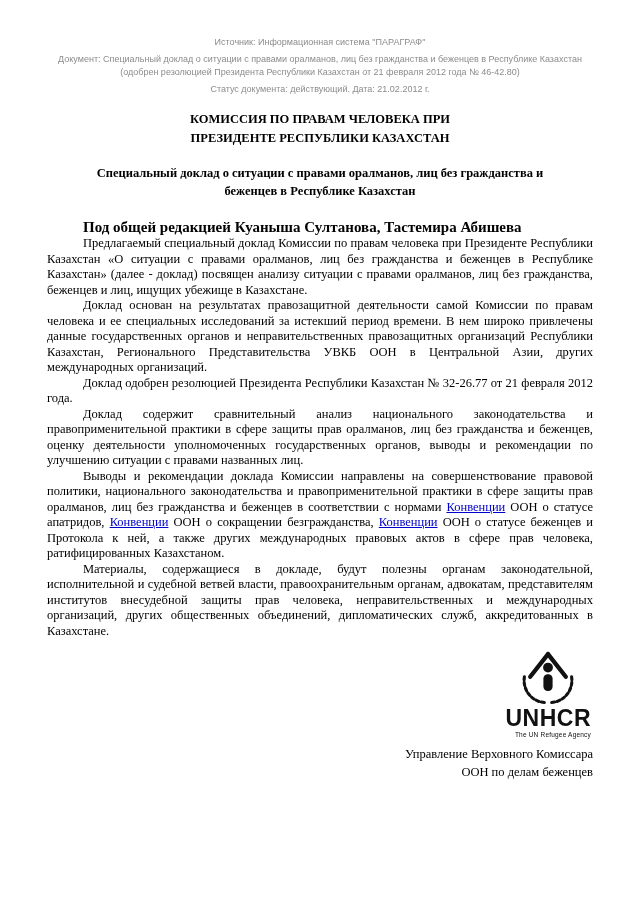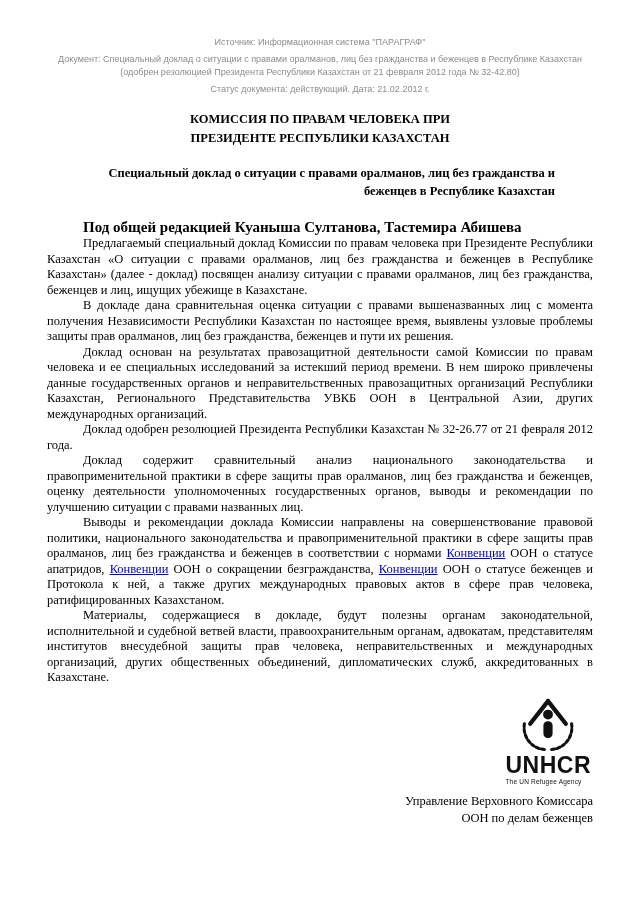--- a/index.html
+++ b/index.html
@@ -30,21 +30,21 @@
     margin: 14px 0 0 0;
     text-align: center;
     font-size: 12.5px;
     font-weight: bold;
     line-height: 1.5;
   }
   .title span { display: block; }
   .subtitle {
     margin: 16px auto 0 auto;
     max-width: 470px;
-    text-align: right;
+    text-align: center;
     font-size: 12.5px;
     font-weight: bold;
     line-height: 1.5;
   }
   .editors {
     margin: 18px 0 0 0;
     font-size: 15px;
     font-weight: bold;
     text-indent: 36px;
   }
@@ -63,21 +63,21 @@
     cursor: pointer;
   }
   
   .footer {
     margin-top: 12px;
     display: flex;
     flex-direction: column;
     align-items: flex-end;
   }
   .logo {
-    text-align: left;
+    text-align: right;
     margin-right: 2px;
     color: #111111;
   }
   .logo svg { display: block; margin: 0 auto; }
   .logo-word {
     font-family: "Liberation Sans", sans-serif;
     font-weight: bold;
     font-size: 23px;
     letter-spacing: 0.5px;
     line-height: 1;
@@ -96,36 +96,35 @@
     line-height: 1.4;
   }
 </style>
 </head>
 <body>
 
 <div class="page">
 
   <div class="meta">
     <div>Источник: Информационная система "ПАРАГРАФ"</div>
-    <div>Документ: Специальный доклад о ситуации с правами оралманов, лиц без гражданства и беженцев в Республике Казахстан (одобрен резолюцией Президента Республики Казахстан от 21 февраля 2012 года № 32-42.80)</div>
+    <div>Документ: Специальный доклад о ситуации с правами оралманов, лиц без гражданства и беженцев в Республике Казахстан (одобрен резолюцией Президента Республики Казахстан от 21 февраля 2012 года № 46-42.80)</div>
     <div>Статус документа: действующий. Дата: 21.02.2012 г.</div>
   </div>
 
   <h1 class="title">
     <span>КОМИССИЯ ПО ПРАВАМ ЧЕЛОВЕКА ПРИ</span>
     <span>ПРЕЗИДЕНТЕ РЕСПУБЛИКИ КАЗАХСТАН</span>
   </h1>
 
   <h2 class="subtitle">Специальный доклад о ситуации с правами оралманов, лиц без гражданства и беженцев в Республике Казахстан</h2>
 
   <p class="editors">Под общей редакцией Куаныша Султанова, Тастемира Абишева</p>
 
   <div class="doc-body">
     <p class="para">Предлагаемый специальный доклад Комиссии по правам человека при Президенте Республики Казахстан «О ситуации с правами оралманов, лиц без гражданства и беженцев в Республике Казахстан» (далее - доклад) посвящен анализу ситуации с правами оралманов, лиц без гражданства, беженцев и лиц, ищущих убежище в Казахстане.</p>
-    <p class="para">В докладе дана сравнительная оценка ситуации с правами вышеназванных лиц с момента получения Независимости Республики Казахстан по настоящее время, выявлены узловые проблемы защиты прав оралманов, лиц без гражданства, беженцев и пути их решения.</p>
     <p class="para">Доклад основан на результатах правозащитной деятельности самой Комиссии по правам человека и ее специальных исследований за истекший период времени. В нем широко привлечены данные государственных органов и неправительственных правозащитных организаций Республики Казахстан, Регионального Представительства УВКБ ООН в Центральной Азии, других международных организаций.</p>
     <p class="para">Доклад одобрен резолюцией Президента Республики Казахстан № 32-26.77 от 21 февраля 2012 года.</p>
     <p class="para">Доклад содержит сравнительный анализ национального законодательства и правоприменительной практики в сфере защиты прав оралманов, лиц без гражданства и беженцев, оценку деятельности уполномоченных государственных органов, выводы и рекомендации по улучшению ситуации с правами названных лиц.</p>
     <p class="para"><span>Выводы и рекомендации доклада Комиссии направлены на совершенствование правовой политики, национального законодательства и правоприменительной практики в сфере защиты прав оралманов, лиц без гражданства и беженцев в соответствии с нормами </span><a>Конвенции</a><span> ООН о статусе апатридов, </span><a>Конвенции</a><span> ООН о сокращении безгражданства, </span><a>Конвенции</a><span> ООН о статусе беженцев и Протокола к ней, а также других международных правовых актов в сфере прав человека, ратифицированных Казахстаном.</span></p>
     <p class="para">Материалы, содержащиеся в докладе, будут полезны органам законодательной, исполнительной и судебной ветвей власти, правоохранительным органам, адвокатам, представителям институтов внесудебной защиты прав человека, неправительственных и международных организаций, других общественных объединений, дипломатических служб, аккредитованных в Казахстане.</p>
   </div>
 
   <div class="footer">
     <div class="logo">
       <svg width="62" height="54" viewBox="0 0 100 88" aria-hidden="true">

